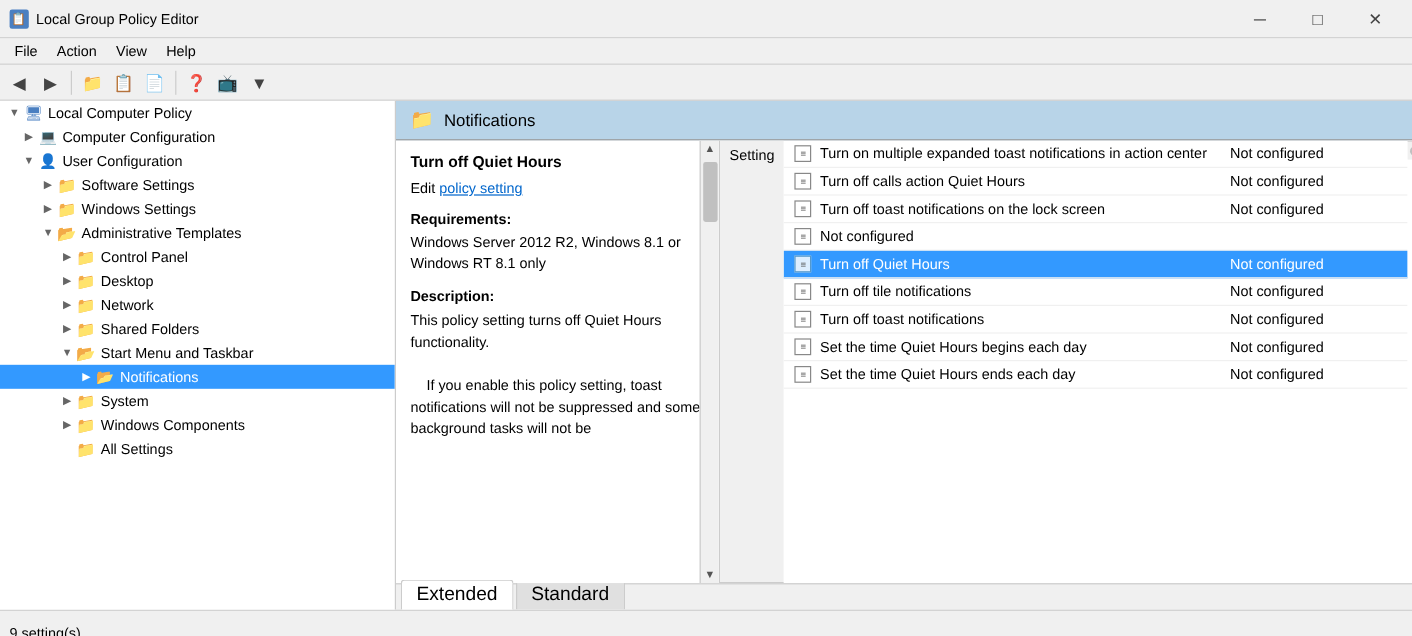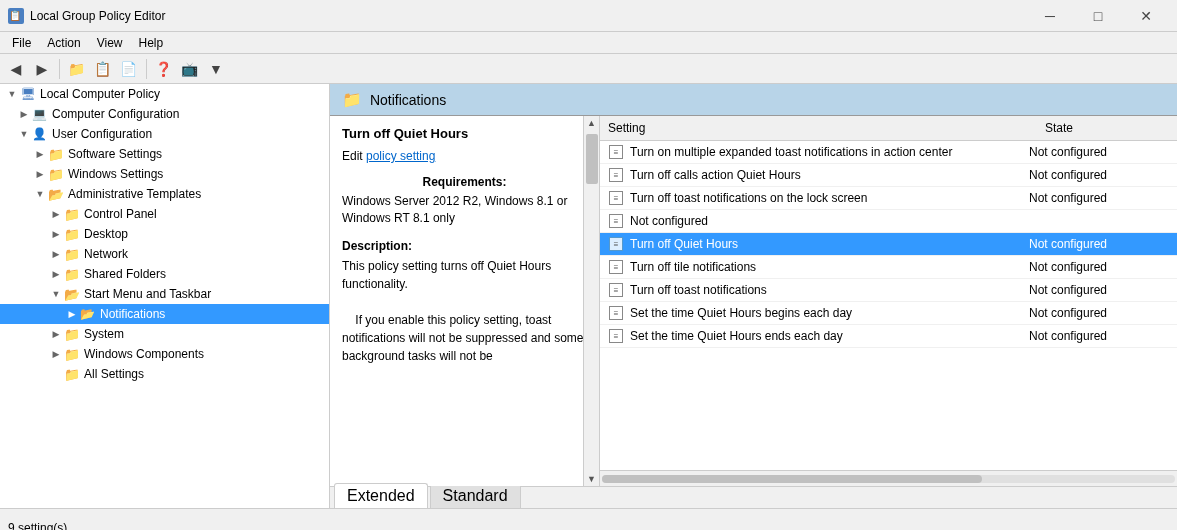--- a/index.html
+++ b/index.html
@@ -124,31 +124,31 @@
       min-width: 270px;
       background: white;
       border-right: 1px solid #ccc;
       padding: 10px 12px;
       overflow-y: auto;
       position: relative;
     }
     .desc-title { font-size: 13px; font-weight: bold; margin-bottom: 8px; }
     .desc-edit { font-size: 12px; margin-bottom: 12px; }
     .desc-edit a { color: #0066cc; text-decoration: underline; cursor: pointer; }
-    .desc-req-label { font-size: 12px; font-weight: bold; margin-bottom: 4px; text-align: center; }
+    .desc-req-label { font-size: 12px; font-weight: bold; margin-bottom: 4px; }
     .desc-req-text { font-size: 12px; margin-bottom: 12px; line-height: 1.4; }
     .desc-label { font-size: 12px; font-weight: bold; margin-bottom: 4px; }
     .desc-body { font-size: 12px; line-height: 1.5; }
 
     .settings-pane {
       flex: 1;
       background: white;
       overflow: hidden;
       display: flex;
-      flex-direction: column;
+      flex-direction: row;
     }
 
     .settings-list-header {
       display: flex;
       background: #f0f0f0;
       border-bottom: 1px solid #ccc;
       padding: 3px 0;
     }
     .settings-col-header {
       font-size: 12px;
@@ -413,21 +413,20 @@
             <div style="width:12px;background:#c0c0c0;border-radius:2px;height:50px;cursor:pointer;"></div>
           </div>
           <div style="font-size:9px;cursor:pointer;padding:2px;color:#555;">▼</div>
         </div>
       </div>
 
       <div class="settings-pane">
 
         <div class="settings-list-header">
           <div class="settings-col-header settings-col-setting">Setting</div>
-          <div class="settings-col-header settings-col-state">State</div>
         </div>
 
         <div class="settings-list">
 
           <div class="settings-row">
             <span class="setting-icon">
                 <div class="setting-icon-img">≡</div>
               </span>
             <span class="setting-name">Turn on multiple expanded toast notifications in action center</span>
             <span class="setting-state">Not configured</span>

